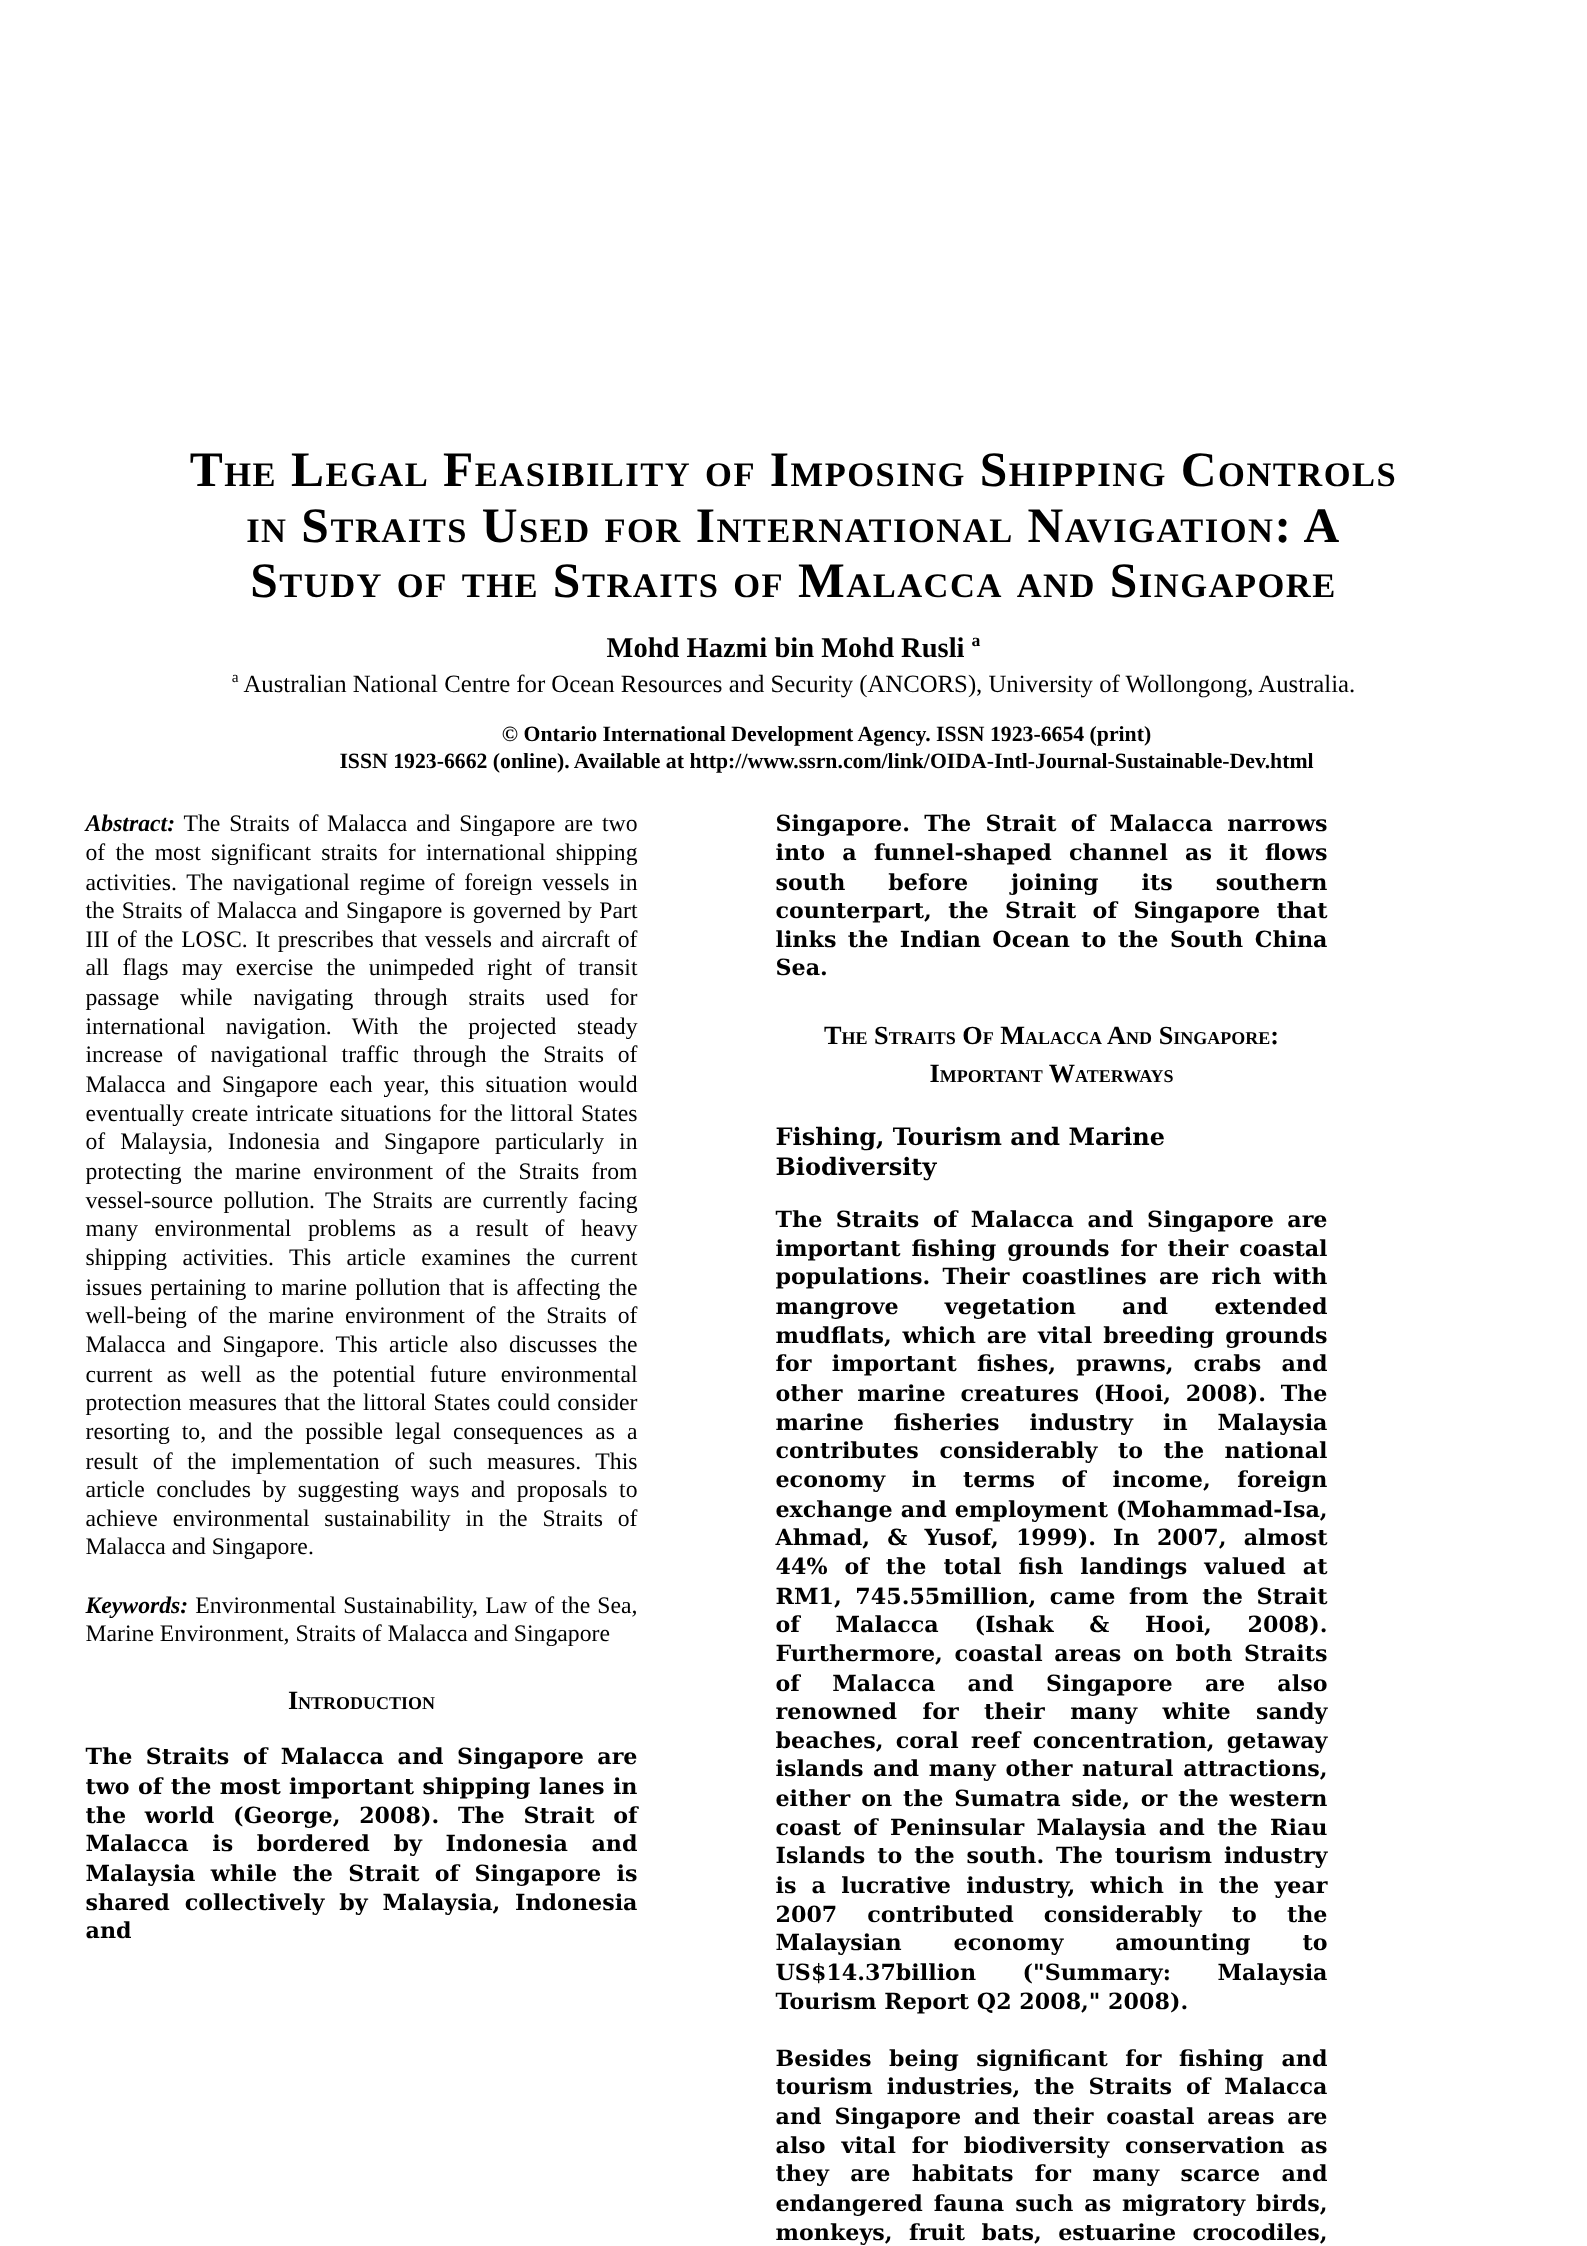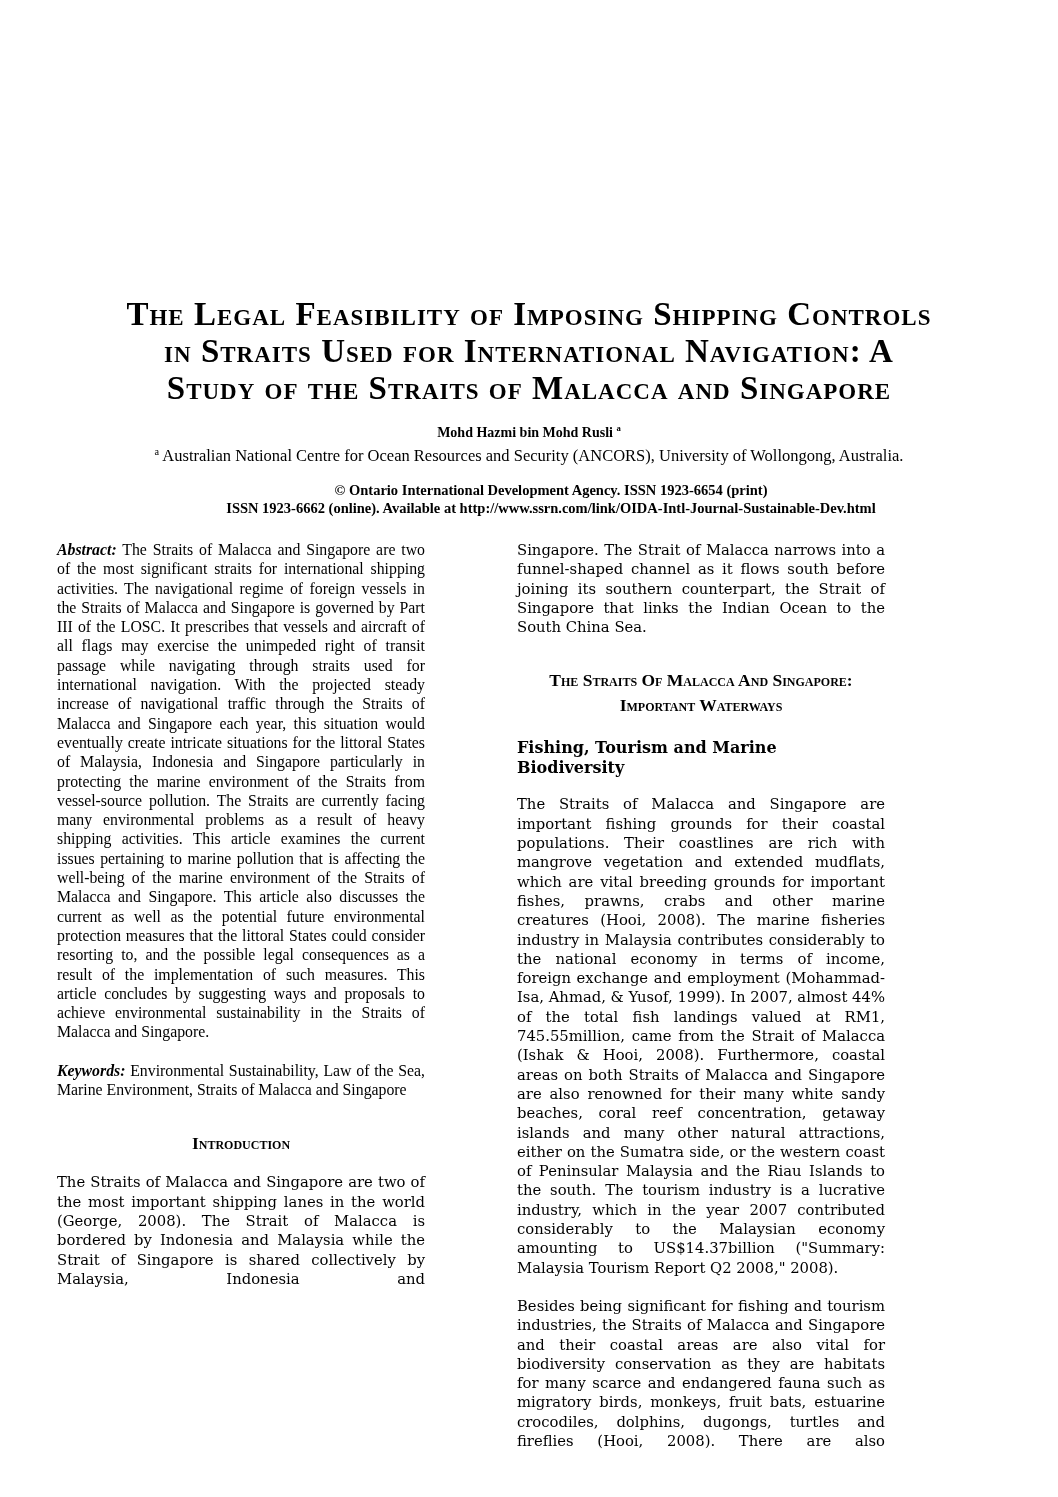--- a/index.html
+++ b/index.html
@@ -29,21 +29,21 @@
     width: 830px;
     font-size: 33px;
     line-height: 37px;
     font-weight: bold;
     font-variant: small-caps;
     letter-spacing: 1px;
   }
   .title .tline { display: block; }
   .author-line {
     margin-top: 14px;
-    font-size: 14px;
+    font-size: 19px;
     font-weight: bold;
     line-height: 24px;
   }
   .affil-line, .corr-line {
     font-size: 16.5px;
     line-height: 21px;
   }
   sup {
     font-size: 0.62em;
     vertical-align: super;
@@ -71,31 +71,32 @@
   .col p { margin: 0 0 19px 0; }
   .serif-light {
     font-size: 15.8px;
     line-height: 19.3px;
     font-family: "Liberation Serif", serif;
   }
   .serif-dark {
     font-size: 14.8px;
     line-height: 19.3px;
     font-family: "DejaVu Serif", serif;
+    font-weight: bold;
   }
   .cont { text-align-last: justify; }
   .lead-label { font-weight: bold; font-style: italic; }
   .heading-center {
     text-align: right;
     text-align-last: center;
     font-weight: bold;
     font-variant: small-caps;
     font-size: 17.5px;
     line-height: 25px;
-    margin: 32px 0 16px 0;
+    margin: 22px 0 16px 0;
   }
   .heading-center .hline { display: block; }
   .subsection-heading {
     text-align: left;
     text-align-last: left;
     font-weight: bold;
     font-size: 16px;
     line-height: 20px;
     margin: 20px 0 16px 0;
     font-family: "DejaVu Serif", serif;

